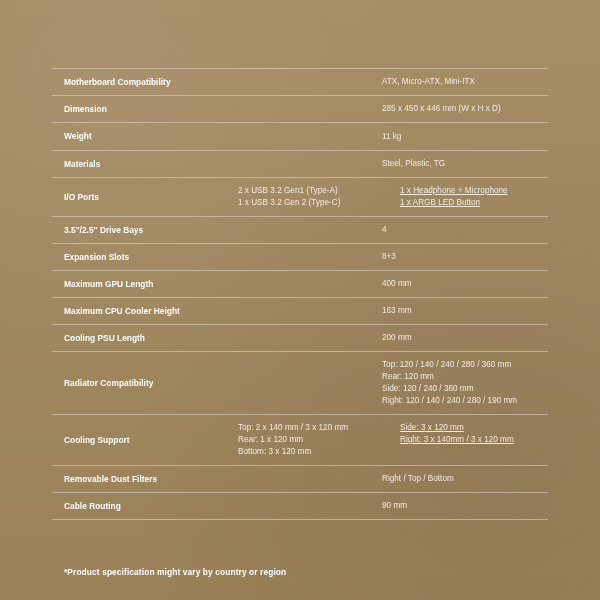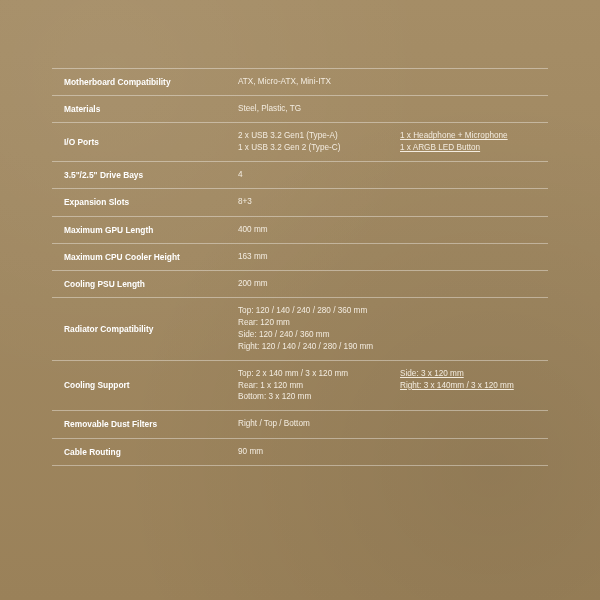--- a/index.html
+++ b/index.html
@@ -61,20 +61,21 @@
     color: #ffffff;
     white-space: nowrap;
   }
   td.value {
     color: #f3ece0;
     font-size: 8.2px;
   }
   .val-cols {
     display: flex;
     gap: 0;
+    justify-content: flex-end;
   }
   .val-col-a {
     width: 162px;
     flex: 0 0 162px;
   }
   .val-col-b {
     flex: 1 1 auto;
     text-decoration: underline;
   }
   .line {
@@ -103,20 +104,40 @@
           <td class="label">Motherboard Compatibility</td>
           <td class="value">
             <div class="val-cols">
               <div class="val-col-a">
                 <span class="line">ATX, Micro-ATX, Mini-ITX</span>
               </div>
             </div>
           </td>
         </tr>
         <tr>
+          <td class="label">Dimension</td>
+          <td class="value">
+            <div class="val-cols">
+              <div class="val-col-a">
+                <span class="line">285 x 450 x 446 mm (W x H x D)</span>
+              </div>
+            </div>
+          </td>
+        </tr>
+        <tr>
+          <td class="label">Weight</td>
+          <td class="value">
+            <div class="val-cols">
+              <div class="val-col-a">
+                <span class="line">11 kg</span>
+              </div>
+            </div>
+          </td>
+        </tr>
+        <tr>
           <td class="label">Materials</td>
           <td class="value">
             <div class="val-cols">
               <div class="val-col-a">
                 <span class="line">Steel, Plastic, TG</span>
               </div>
             </div>
           </td>
         </tr>
         <tr>
@@ -229,14 +250,15 @@
             <div class="val-cols">
               <div class="val-col-a">
                 <span class="line">90 mm</span>
               </div>
             </div>
           </td>
         </tr>
       </tbody>
   </table>
 
+  <div class="footnote">*Product specification might vary by country or region</div>
 
 </div>
 
 </body></html>

